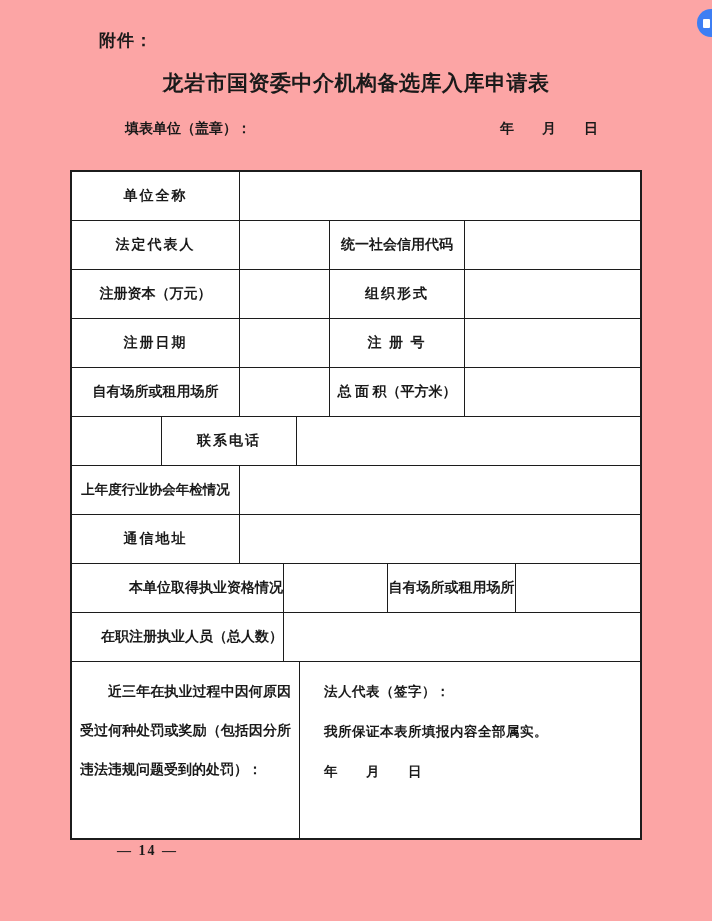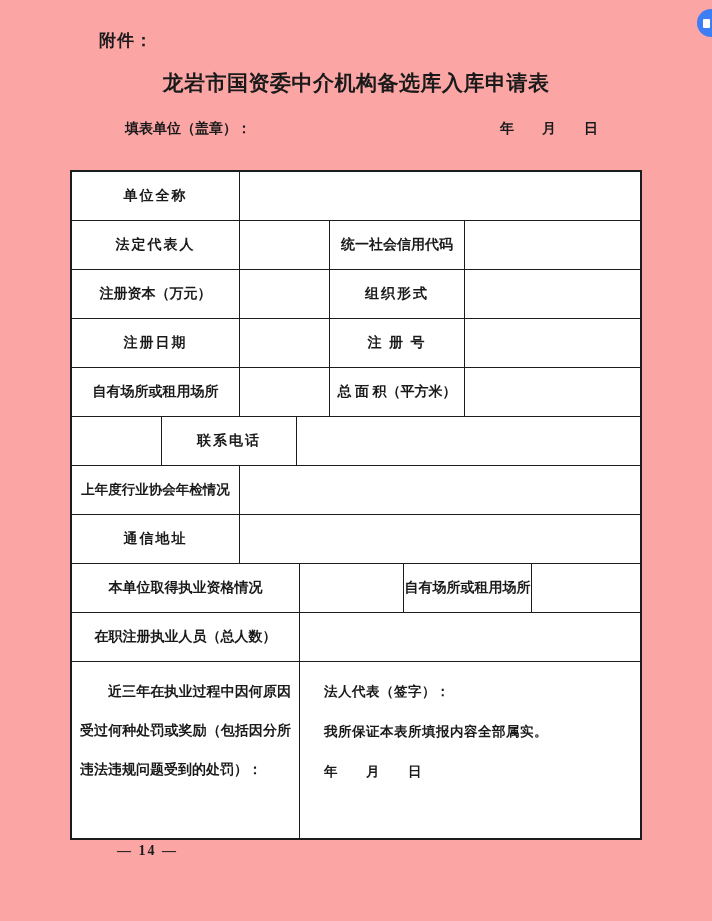--- a/index.html
+++ b/index.html
@@ -36,21 +36,21 @@
   }
   .cell:last-child { border-right:none; }
   .lbl {
     font-size:14px; font-weight:600; letter-spacing:2px;
     white-space:pre; text-align:center;
   }
   .lbl.t0 { letter-spacing:0; }
   .lbl.sm { font-size:13.5px; letter-spacing:0; }
 
   .wA1 { width:168px; } .wA2 { width:90px; } .wA3 { width:135px; } .wA4 { flex:1; }
-  .wB1 { width:228px; } .wB2 { width:104px; } .wB3 { width:128px; } .wB4 { flex:1; }
+  .wB1 { width:212px;justify-content:flex-end; } .wB2 { width:104px; } .wB3 { width:128px; } .wB4 { flex:1; }
 
   .penalty-cell {
     width:228px; box-sizing:border-box; border-right:1px solid #1c1c1c;
     display:block; padding:10px 8px 0 8px;
     font-size:14px; font-weight:600; line-height:39px;
     text-indent:28px; text-align:justify;
   }
   .decl-cell {
     flex:1; box-sizing:border-box; display:block;
     padding:10px 6px 0 24px; text-align:left;

